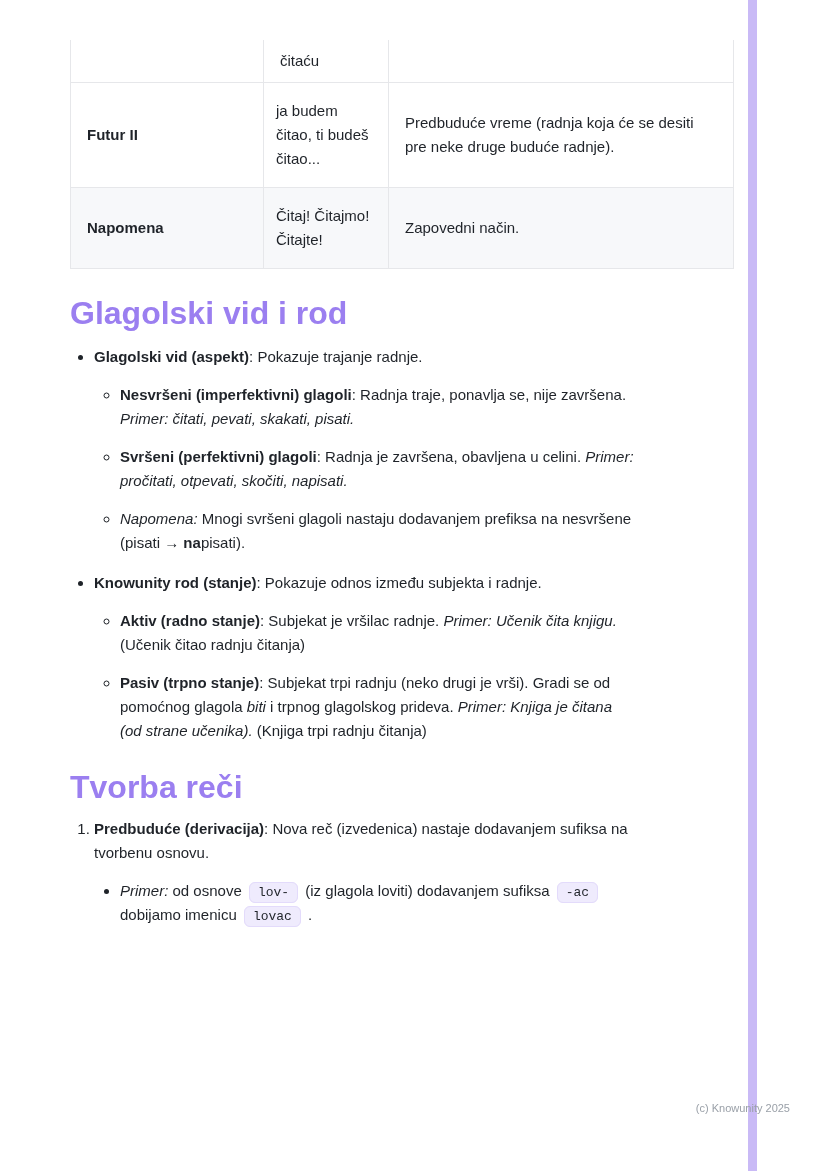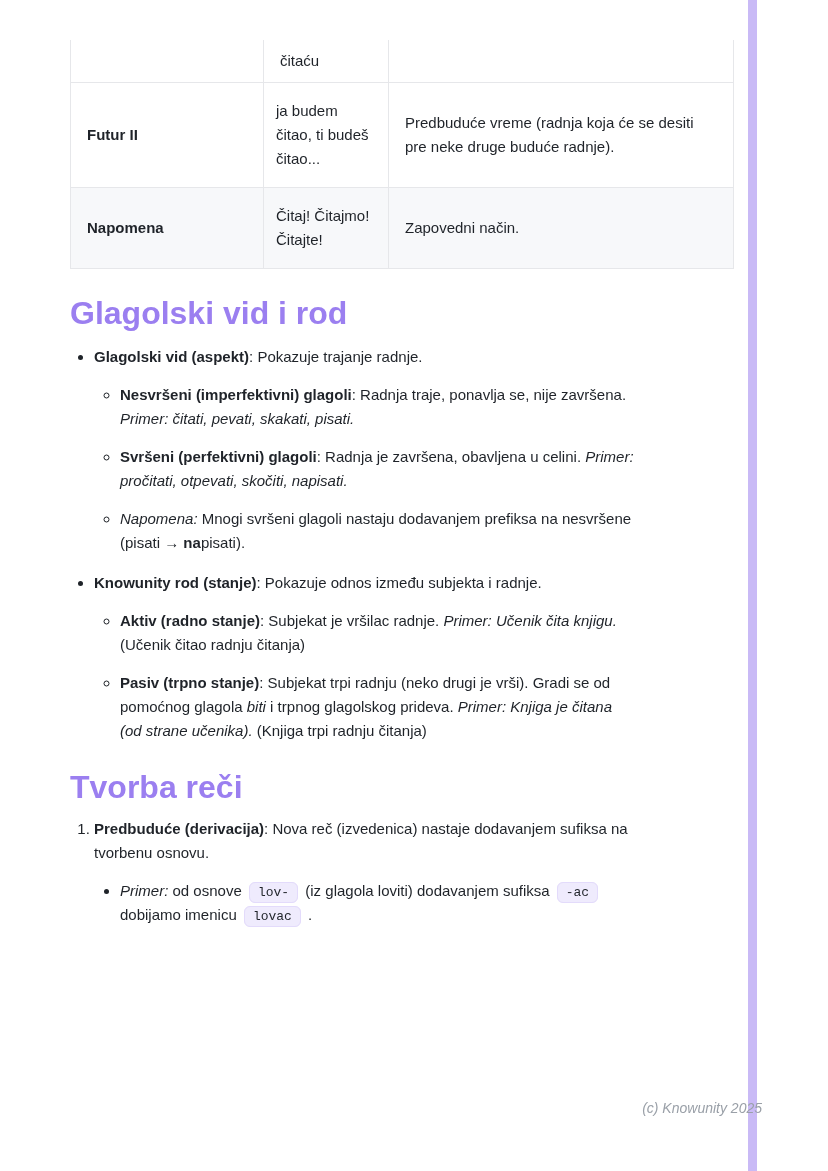--- a/index.html
+++ b/index.html
@@ -44,22 +44,22 @@
   code.chip{
     font-family:"Liberation Mono","DejaVu Sans Mono",monospace;
     font-size:13px;line-height:18px;
     background:#efebfd;border:1px solid #e3dbfb;border-radius:6px;
     padding:2px 8px;margin:0 3px;white-space:nowrap;
   }
 
   
   .edge-bar{position:absolute;top:0;width:9px;height:1171px;z-index:1;}
   .footer{
-    position:absolute;top:1102px;right:66px;z-index:2;
-    font-size:14px;line-height:12px;color:#9aa0a8;font-style:italic;
+    position:absolute;top:1102px;right:38px;z-index:2;
+    font-size:11px;line-height:12px;color:#9aa0a8;
   }
 </style>
 </head>
 <body>
 
 <div class="content">
 
   <table class="tense-table">
     <tbody>
         <tr class="cut">

